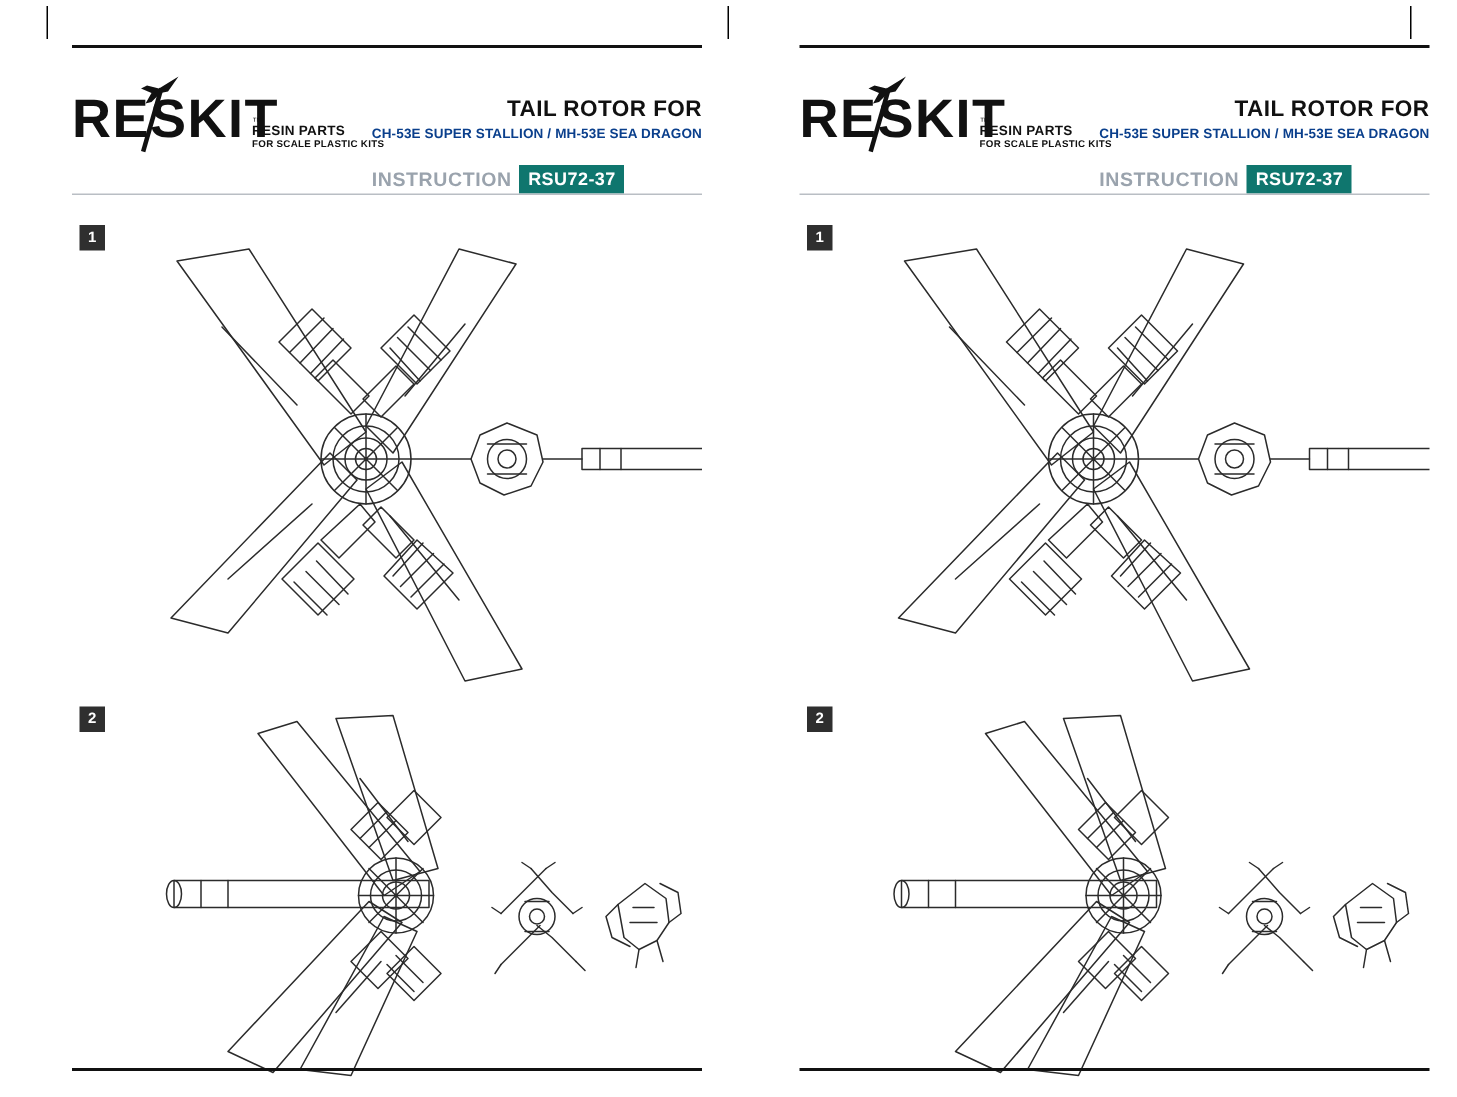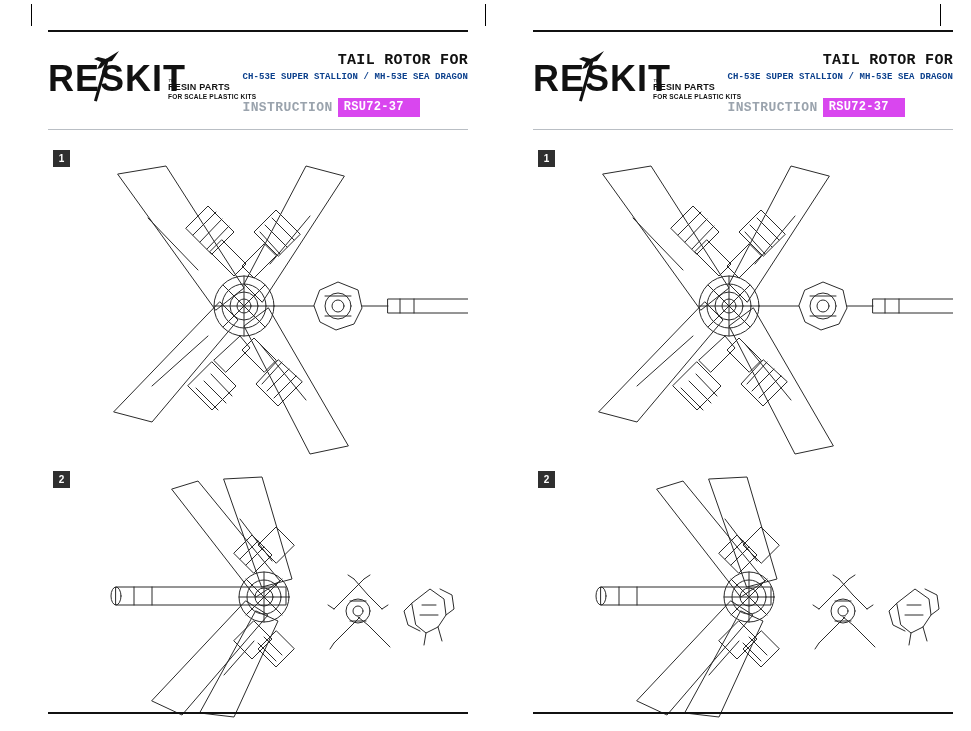--- a/index.html
+++ b/index.html
@@ -124,23 +124,22 @@
   .brand-sub .l2 {
     font-size: 6.5px;
     font-weight: bold;
     color: #111;
     letter-spacing: .2px;
   }
 
   .titles {
     position: absolute;
     right: 0;
-    top: 0;
+    top: 12px;
     text-align: right;
-    font-family: Liberation Mono, monospace;
   }
   .title-main {
     font-size: 15px;
     font-weight: bold;
     color: #111;
     letter-spacing: .3px;
   }
   .title-sub {
     margin-top: 3px;
     font-size: 9px;
@@ -156,25 +155,25 @@
     align-items: center;
   }
   .instr-word {
     font-size: 13px;
     font-weight: bold;
     color: #9aa3ad;
     letter-spacing: .4px;
     margin-right: 5px;
   }
   .kit-code {
-    background: #d946ef;
+    background: #0f766e;
     color: #ffffff;
     font-size: 12px;
     font-weight: bold;
-    padding: 2px 16px 3px 6px;
+    padding: 2px 5px 3px 6px;
     letter-spacing: .3px;
   }
   .header-rule {
     position: absolute;
     left: 0;
     bottom: 0;
     width: 420px;
     height: 1px;
     background: #b9bec4;
   }

